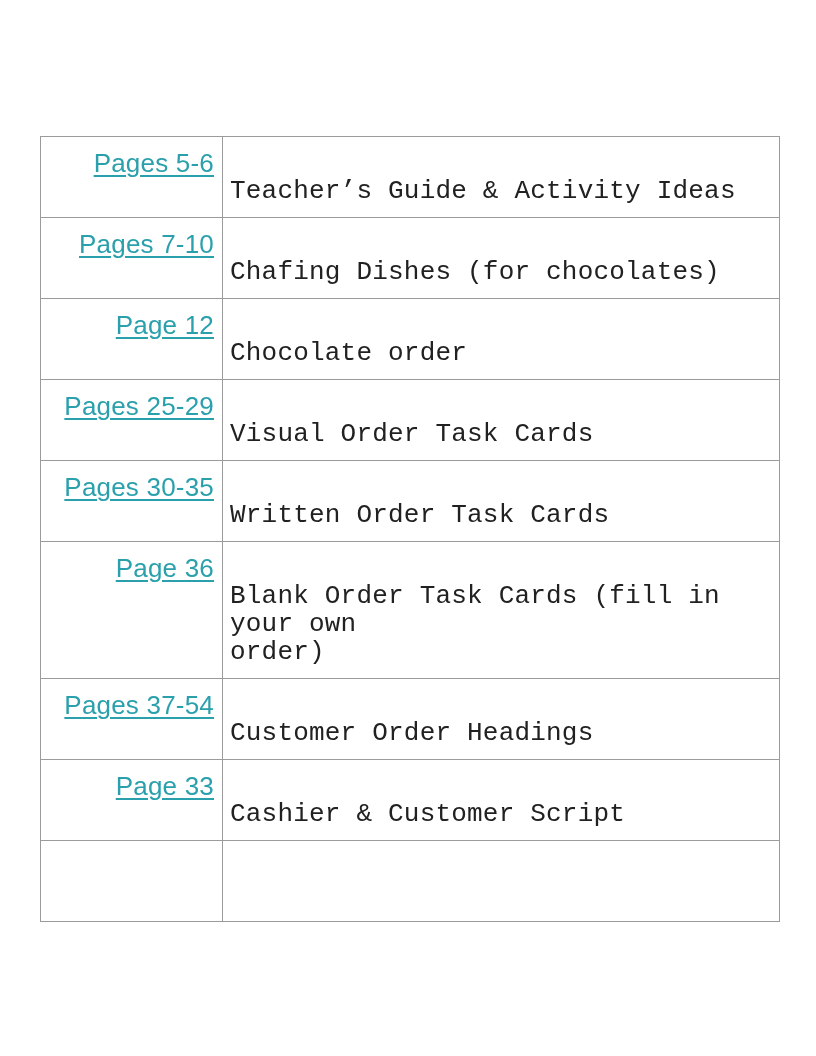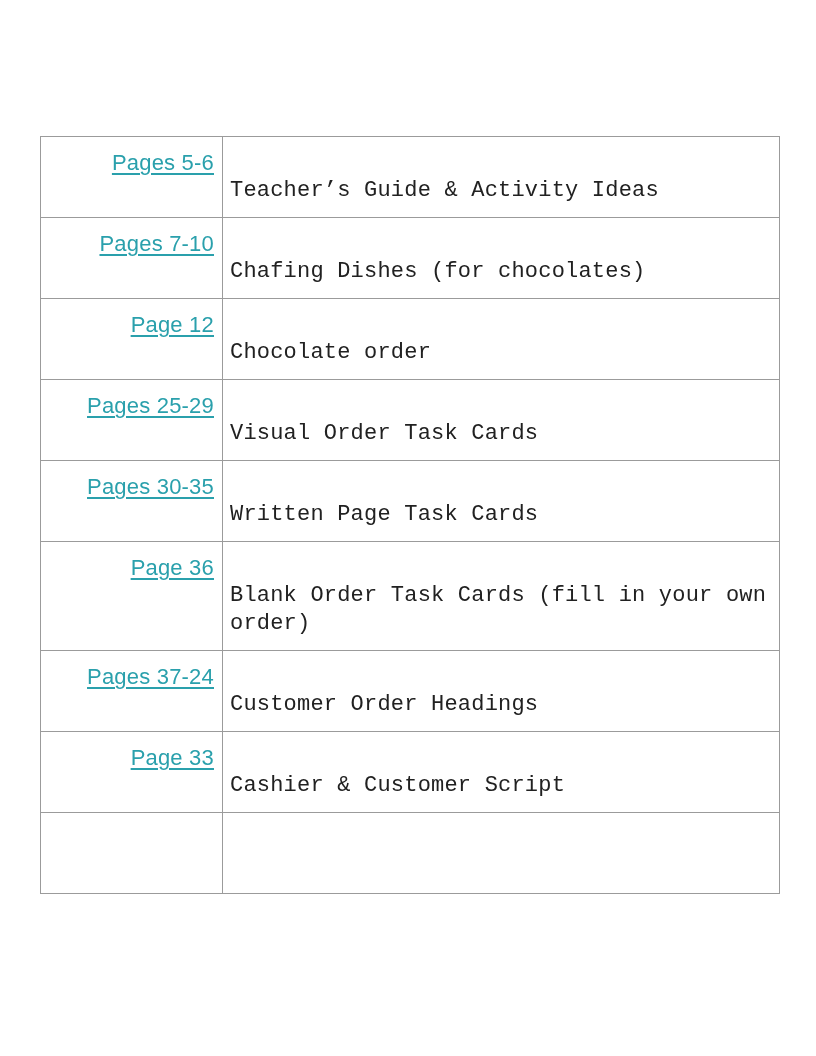--- a/index.html
+++ b/index.html
@@ -48,21 +48,21 @@
     position: absolute;
     left: 40px;
     top: 136px;
     width: 740px;
     border-collapse: collapse;
     table-layout: fixed;
   }
   table.toc td {
     border: 1px solid var(--border-color);
     vertical-align: top;
-    font-size: 22px;
+    font-size: 26px;
     line-height: 28px;
   }
   td.pages-cell {
     width: 182px;
     text-align: right;
     padding: 12px 8px 12px 4px;
   }
   td.title-cell {
     padding: 12px 10px 12px 7px;
     color: var(--body-text);
@@ -117,35 +117,35 @@
       </td>
       <td class="title-cell">
         <span>Visual Order Task Cards</span>
       </td>
     </tr>
         <tr>
       <td class="pages-cell">
         <a class="page-link" href="#">Pages 30-35</a>
       </td>
       <td class="title-cell">
-        <span>Written Page Task Cards</span>
+        <span>Written Order Task Cards</span>
       </td>
     </tr>
         <tr>
       <td class="pages-cell">
         <a class="page-link" href="#">Page 36</a>
       </td>
       <td class="title-cell">
         <span>Blank Order Task Cards (fill in your own
 order)</span>
       </td>
     </tr>
         <tr>
       <td class="pages-cell">
-        <a class="page-link" href="#">Pages 37-24</a>
+        <a class="page-link" href="#">Pages 37-54</a>
       </td>
       <td class="title-cell">
         <span>Customer Order Headings</span>
       </td>
     </tr>
         <tr>
       <td class="pages-cell">
         <a class="page-link" href="#">Page 33</a>
       </td>
       <td class="title-cell">

